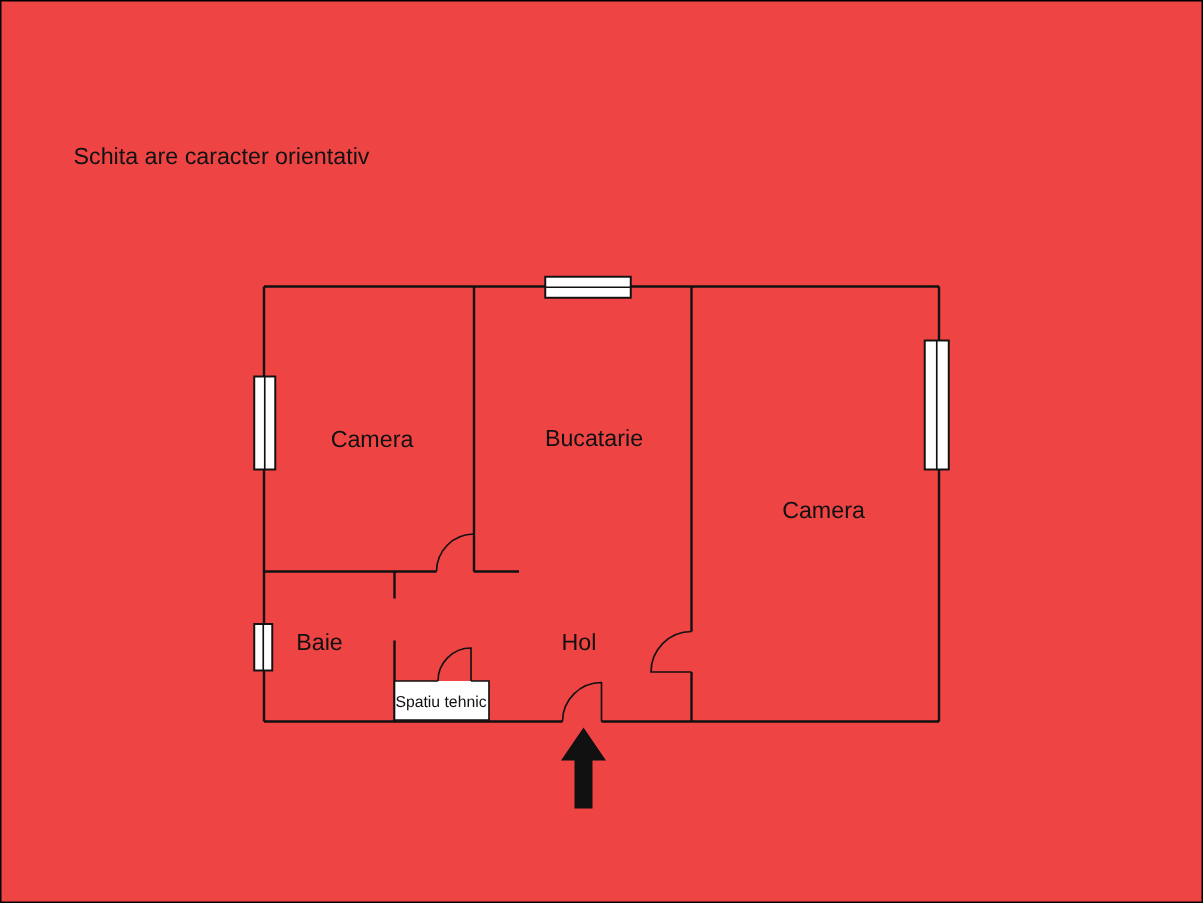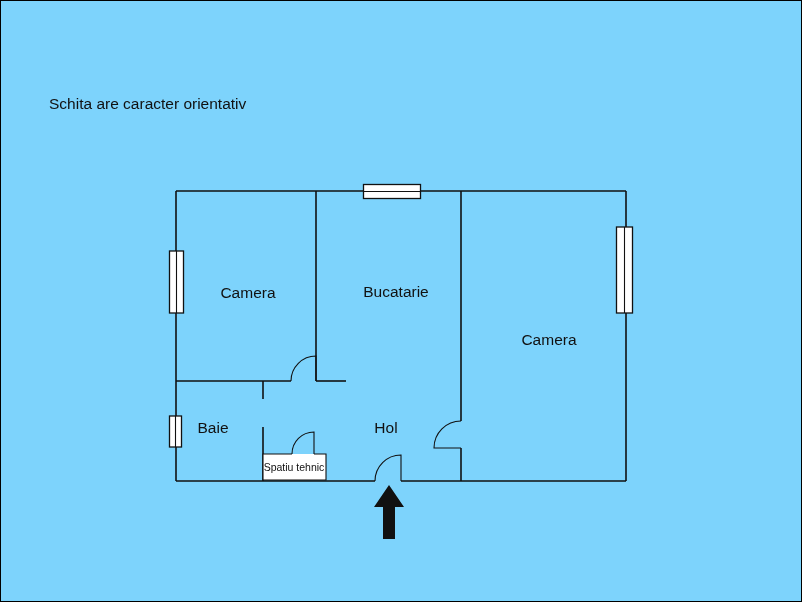--- a/index.html
+++ b/index.html
@@ -5,21 +5,21 @@
   html, body {
     margin: 0;
     padding: 0;
     background: #ffffff;
   }
   .canvas {
     position: relative;
     width: 800px;
     height: 600px;
     border: 1px solid #000;
-    background: #7dd3fc;
+    background: #ef4444;
     font-family: "Liberation Sans", sans-serif;
     overflow: hidden;
   }
   svg text {
     font-family: "Liberation Sans", sans-serif;
     fill: #111;
   }
   .disclaimer {
     font-size: 15.5px;
   }

